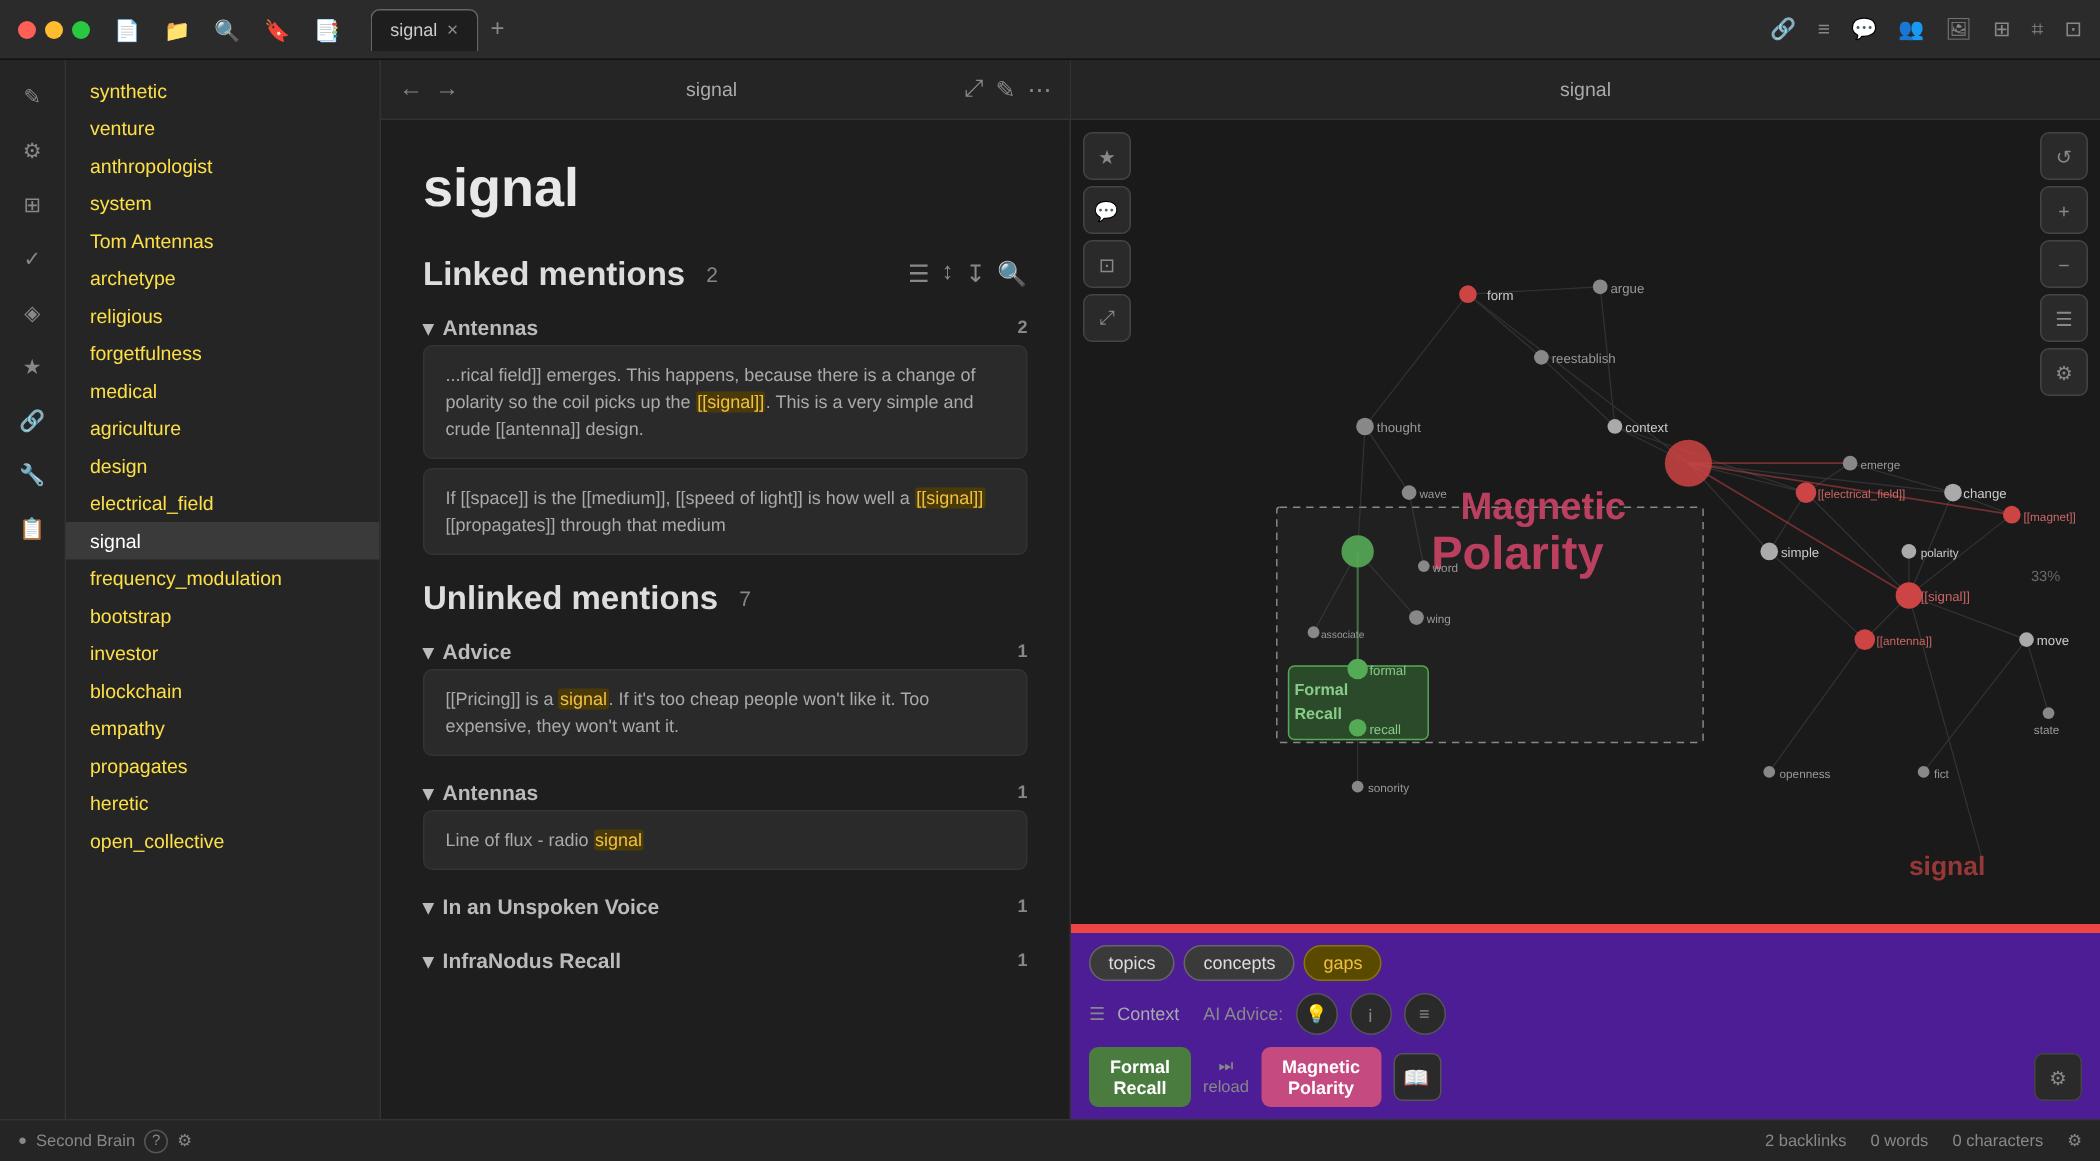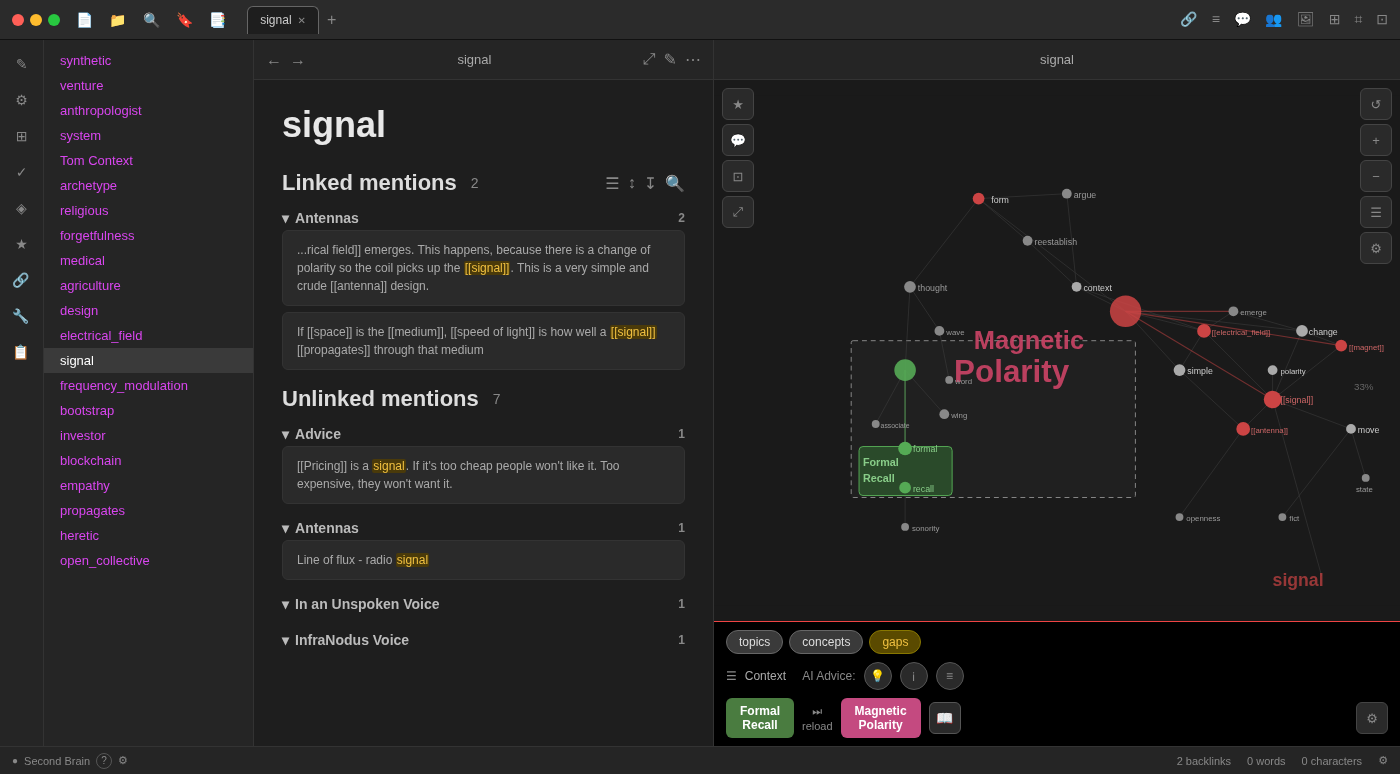--- a/index.html
+++ b/index.html
@@ -94,21 +94,21 @@
       border-right: 1px solid #333;
       overflow-y: auto;
       flex-shrink: 0;
       padding: 8px 0;
     }
     .note-list::-webkit-scrollbar { width: 4px; }
     .note-list::-webkit-scrollbar-thumb { background: #444; border-radius: 2px; }
     .note-item {
       padding: 5px 16px;
       font-size: 13px;
-      color: #d946ef;
+      color: #fde047;
       cursor: pointer;
       white-space: nowrap;
       overflow: hidden;
       text-overflow: ellipsis;
     }
     .note-item.active { background: #3a3a3a; color: #fff; }
 
     
     .note-editor {
       width: 460px;
@@ -251,22 +251,22 @@
 
     
     .graph-svg-container {
       flex: 1;
       position: relative;
       overflow: hidden;
     }
 
     
     .graph-bottom {
-      background: #000000;
-      border-top: 1px solid #ef4444;
+      background: #4c1d95;
+      border-top: 6px solid #ef4444;
       padding: 8px 12px;
       flex-shrink: 0;
     }
     .tag-row {
       display: flex; gap: 6px; margin-bottom: 8px;
     }
     .tag-btn {
       padding: 4px 12px;
       border-radius: 14px;
       font-size: 12px;
@@ -389,21 +389,21 @@
     <div class="icon-btn">🔗</div>
     <div class="icon-btn">🔧</div>
     <div class="icon-btn">📋</div>
   </div>
 
   <div class="note-list">
     <div class="note-item">synthetic</div>
     <div class="note-item">venture</div>
     <div class="note-item">anthropologist</div>
     <div class="note-item">system</div>
-    <div class="note-item">Tom Context</div>
+    <div class="note-item">Tom Antennas</div>
     <div class="note-item">archetype</div>
     <div class="note-item">religious</div>
     <div class="note-item">forgetfulness</div>
     <div class="note-item">medical</div>
     <div class="note-item">agriculture</div>
     <div class="note-item">design</div>
     <div class="note-item">electrical_field</div>
     <div class="note-item active">signal</div>
     <div class="note-item">frequency_modulation</div>
     <div class="note-item">bootstrap</div>
@@ -487,21 +487,21 @@
         <div class="subsection-header">
           <span>▾</span>
           <span>In an Unspoken Voice</span>
           <span class="subsection-count">1</span>
         </div>
       </div>
 
       <div class="subsection">
         <div class="subsection-header">
           <span>▾</span>
-          <span>InfraNodus Voice</span>
+          <span>InfraNodus Recall</span>
           <span class="subsection-count">1</span>
         </div>
       </div>
     </div>
   </div>
 
   <div class="graph-panel">
     <div class="graph-header">
       <span>signal</span>
     </div>

